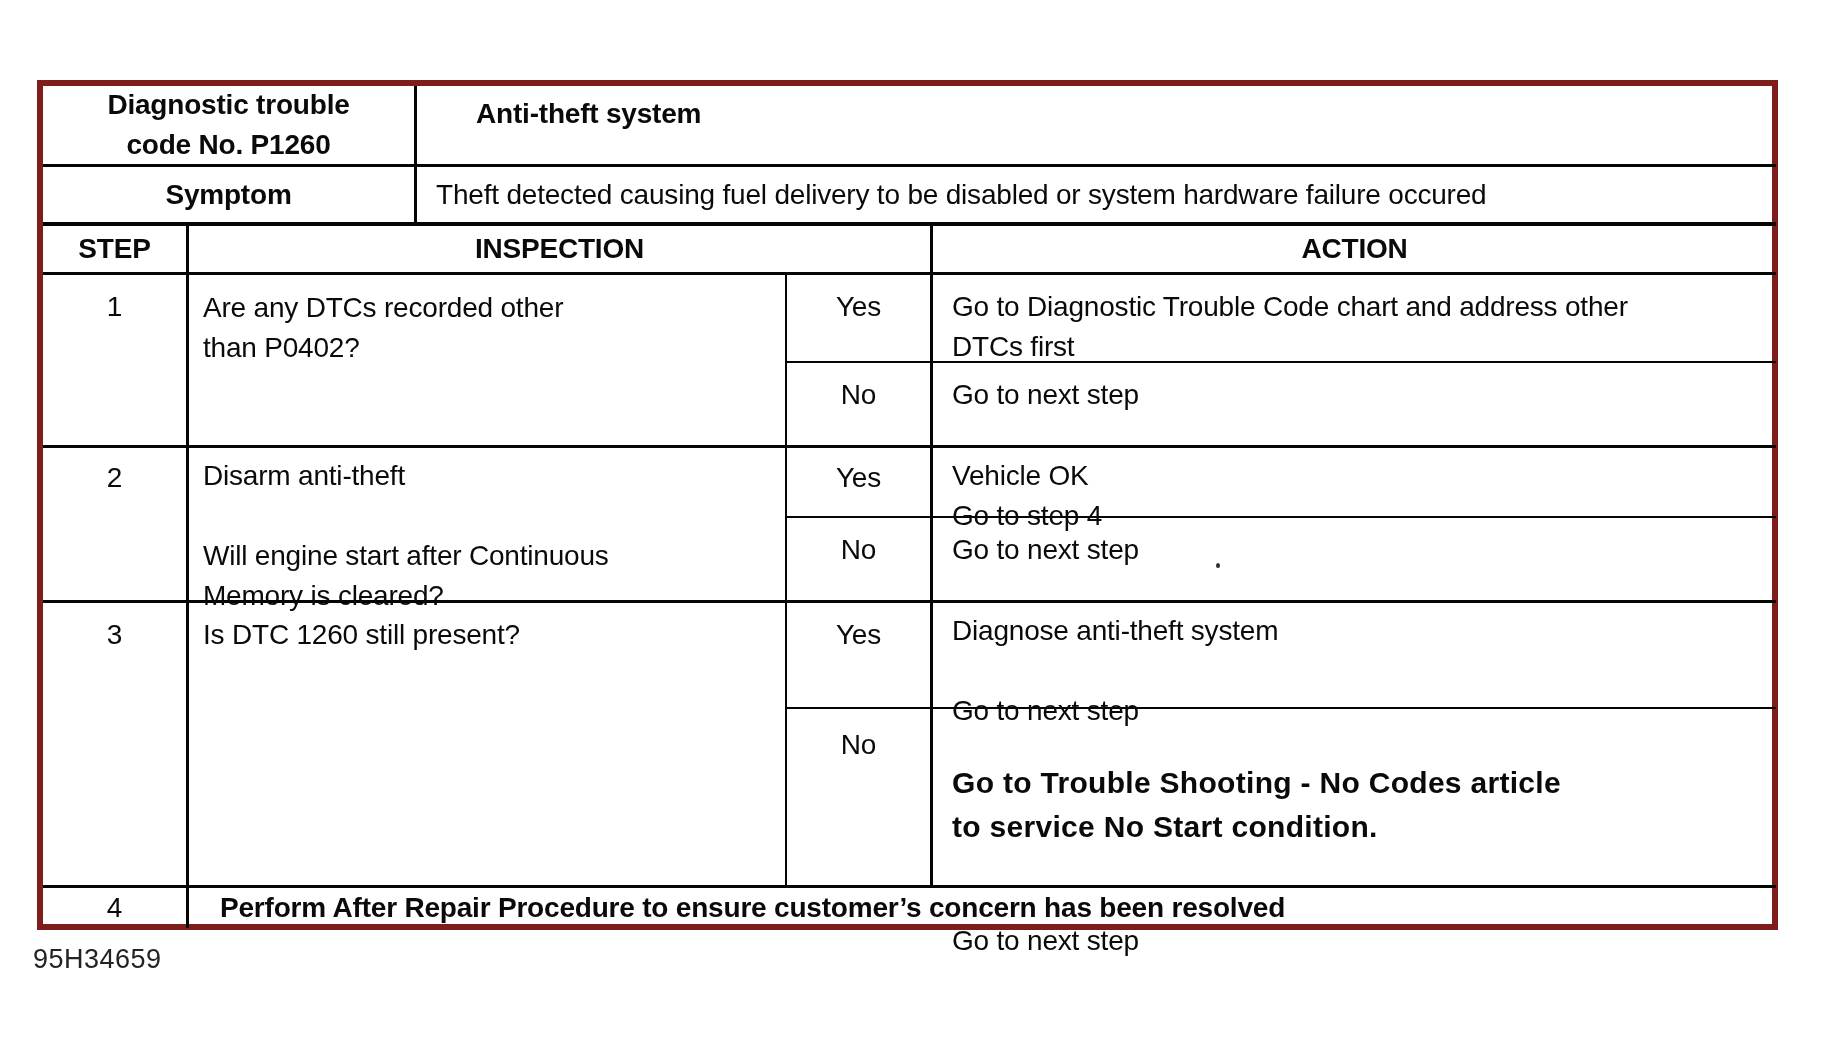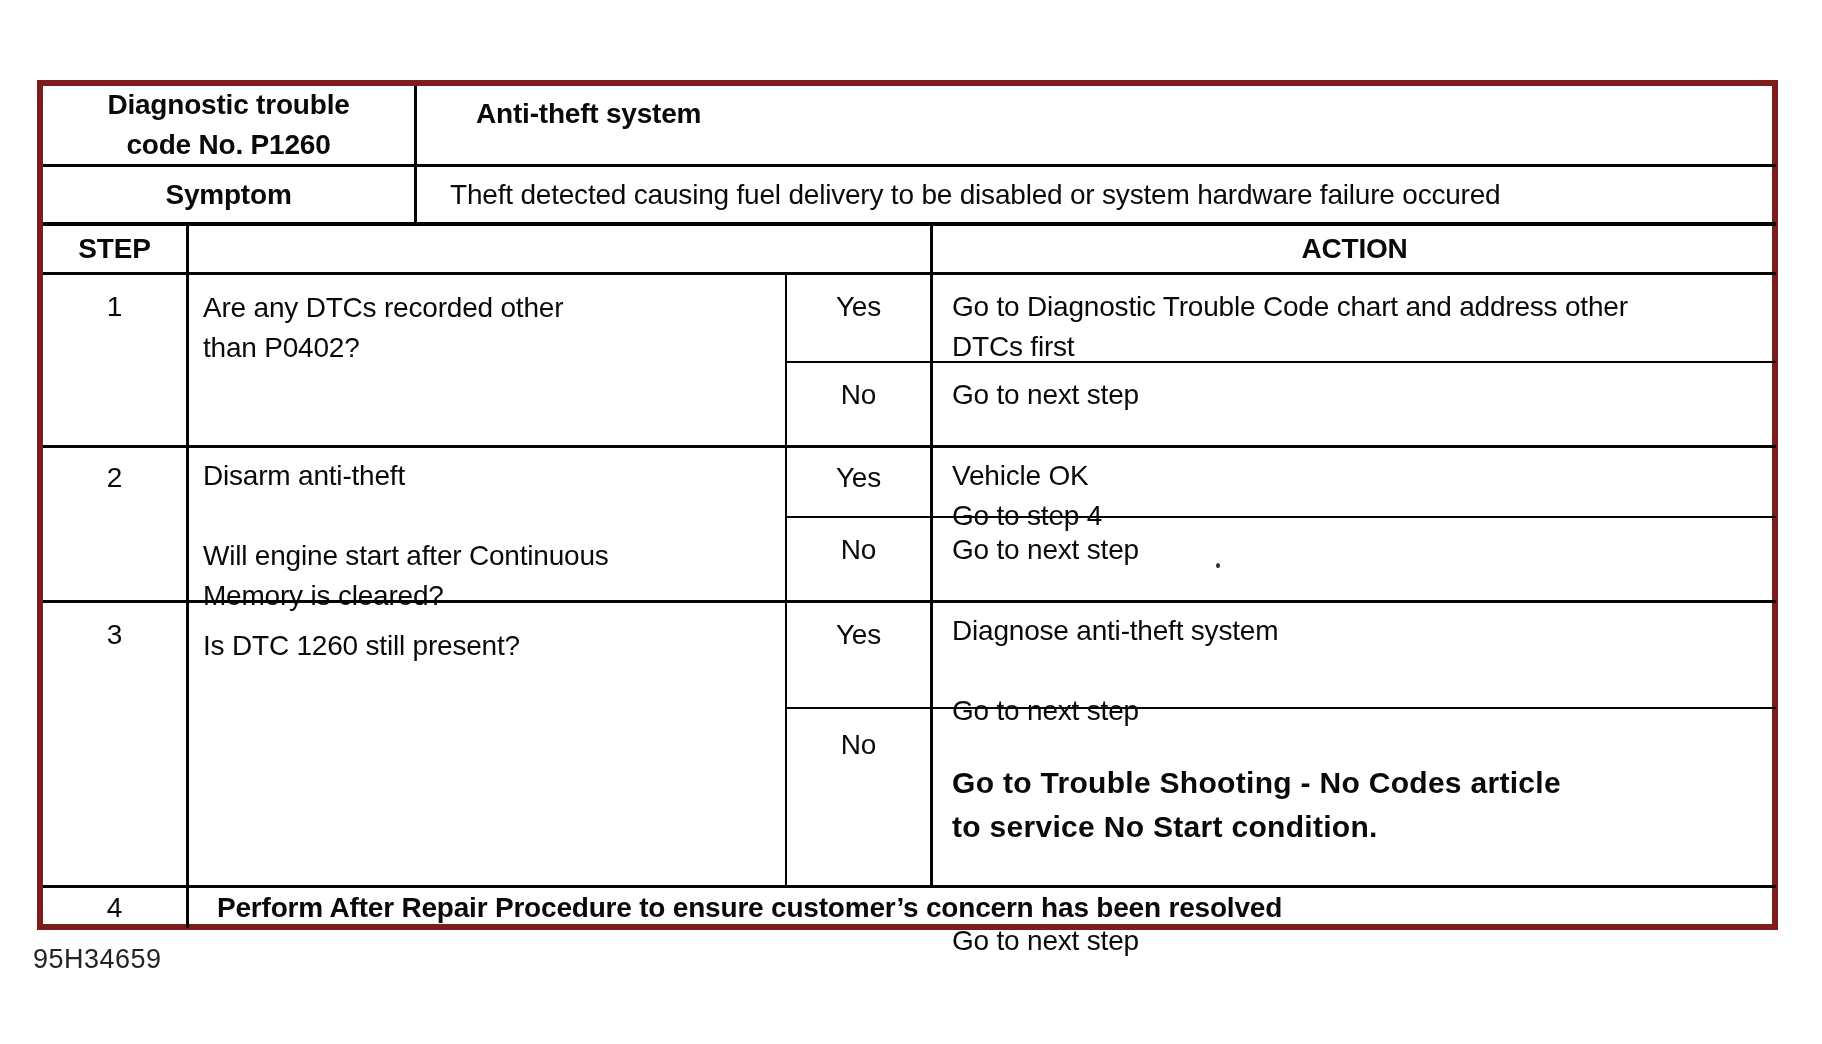--- a/index.html
+++ b/index.html
@@ -24,21 +24,21 @@
   
   .cell{
     position:absolute;
     box-sizing:border-box;
     white-space:pre-line;
     font-size:28px;
     line-height:40px;
   }
   .bold{font-weight:700;}
   .center{display:flex;align-items:center;justify-content:center;text-align:center;}
-  .vcenter{display:flex;align-items:center;margin-left:14px;}
+  .vcenter{display:flex;align-items:center;}
   .topcenter{text-align:center;}
   .emph{
     font-weight:700;
     font-size:30px;
     line-height:44px;
     letter-spacing:0.3px;
     white-space:pre-line;
   }
   .followup{margin-top:32px;white-space:pre-line;}
   .figcode{
@@ -79,20 +79,21 @@
     <div class="ln" style="left:0;top:799px;width:1733px;height:3px;"></div>
 
     <div class="cell bold center" style="left:0;top:0;width:371px;height:78px;">Diagnostic trouble
 code No. P1260</div>
     <div class="cell bold" style="left:374px;top:0;width:1359px;height:78px;padding:8px 20px 0 19px;margin-left:40px;">Anti-theft system</div>
 
     <div class="cell bold center" style="left:0;top:81px;width:371px;height:55px;">Symptom</div>
     <div class="cell vcenter" style="left:374px;top:81px;width:1359px;height:55px;padding-left:19px;">Theft detected causing fuel delivery to be disabled or system hardware failure occured</div>
 
     <div class="cell bold center" style="left:0;top:140px;width:143px;height:46px;">STEP</div>
+    <div class="cell bold center" style="left:146px;top:140px;width:741px;height:46px;">INSPECTION</div>
     <div class="cell bold center" style="left:890px;top:140px;width:843px;height:46px;">ACTION</div>
 
     <div class="cell topcenter" style="left:0;top:189px;width:143px;height:170px;padding-top:12px;">1</div>
     <div class="cell" style="left:146px;top:189px;width:596px;height:170px;padding:13px 16px 0 14px;">Are any DTCs recorded other
 than P0402?</div>
     <div class="cell topcenter" style="left:744px;top:189px;width:143px;height:86px;padding-top:12px;">Yes</div>
     <div class="cell" style="left:890px;top:189px;width:843px;height:86px;padding:12px 24px 0 19px;">Go to Diagnostic Trouble Code chart and address other
 DTCs first</div>
     <div class="cell topcenter" style="left:744px;top:277px;width:143px;height:82px;padding-top:12px;">No</div>
     <div class="cell" style="left:890px;top:277px;width:843px;height:82px;padding:12px 24px 0 19px;">Go to next step</div>
@@ -102,34 +103,34 @@
 
 Will engine start after Continuous
 Memory is cleared?</div>
     <div class="cell topcenter" style="left:744px;top:362px;width:143px;height:68px;padding-top:10px;">Yes</div>
     <div class="cell" style="left:890px;top:362px;width:843px;height:68px;padding:8px 24px 0 19px;">Vehicle OK
 Go to step 4</div>
     <div class="cell topcenter" style="left:744px;top:432px;width:143px;height:82px;padding-top:12px;">No</div>
     <div class="cell" style="left:890px;top:432px;width:843px;height:82px;padding:12px 24px 0 19px;">Go to next step</div>
 
     <div class="cell topcenter" style="left:0;top:517px;width:143px;height:282px;padding-top:12px;">3</div>
-    <div class="cell" style="left:146px;top:517px;width:596px;height:282px;padding:12px 16px 0 14px;margin-top:11px;">Is DTC 1260 still present?</div>
+    <div class="cell" style="left:146px;top:517px;width:596px;height:282px;padding:12px 16px 0 14px;">Is DTC 1260 still present?</div>
     <div class="cell topcenter" style="left:744px;top:517px;width:143px;height:104px;padding-top:12px;">Yes</div>
     <div class="cell" style="left:890px;top:517px;width:843px;height:104px;padding:8px 24px 0 19px;">Diagnose anti-theft system
 
 Go to next step</div>
     <div class="cell topcenter" style="left:744px;top:623px;width:143px;height:176px;padding-top:16px;">No</div>
     <div class="cell" style="left:890px;top:623px;width:843px;height:176px;padding:12px 24px 0 19px;">
       <div class="emph">Go to Trouble Shooting - No Codes article
 to service No Start condition.</div>
       <div class="followup">Go to next step</div>
     </div>
 
     <div class="cell center" style="left:0;top:802px;width:143px;height:40px;">4</div>
-    <div class="cell bold vcenter" style="left:146px;top:802px;width:1587px;height:40px;padding-left:14px;">Perform After Repair Procedure to ensure customer’s concern has been resolved</div>
+    <div class="cell bold vcenter" style="left:163px;top:802px;width:1587px;height:40px;padding-left:14px;">Perform After Repair Procedure to ensure customer’s concern has been resolved</div>
 
   </div>
 
   <div class="speck"></div>
 
   <div class="figcode">95H34659</div>
 
 </div>
 
 </body></html>

